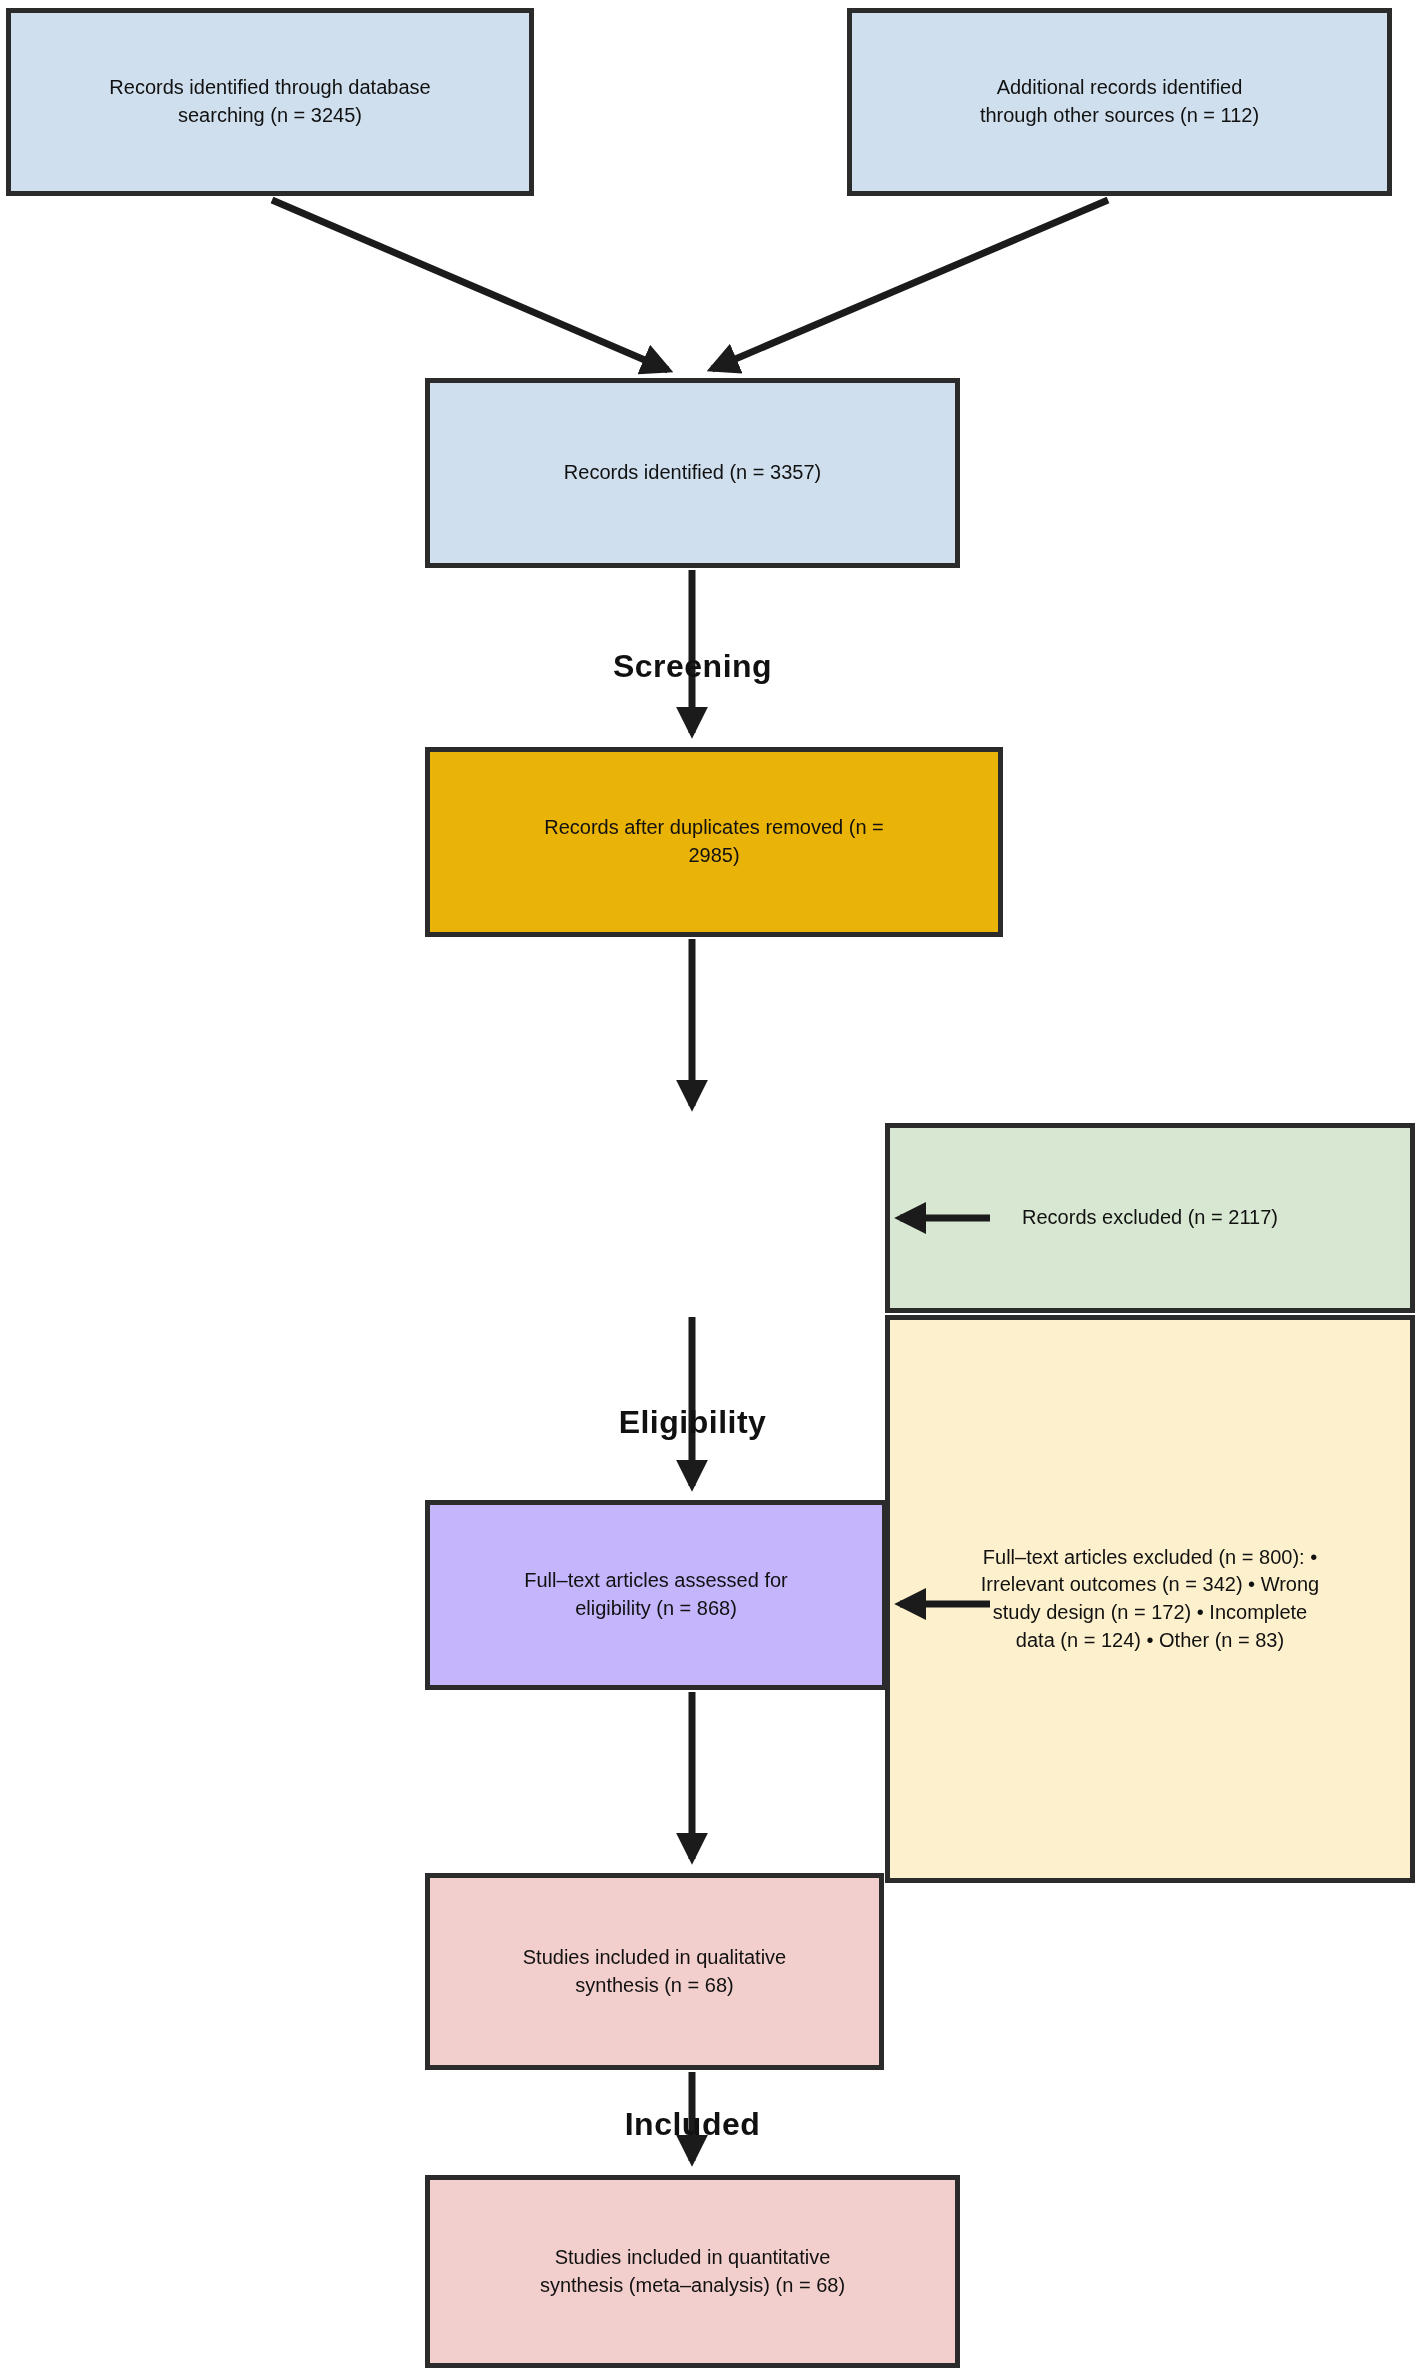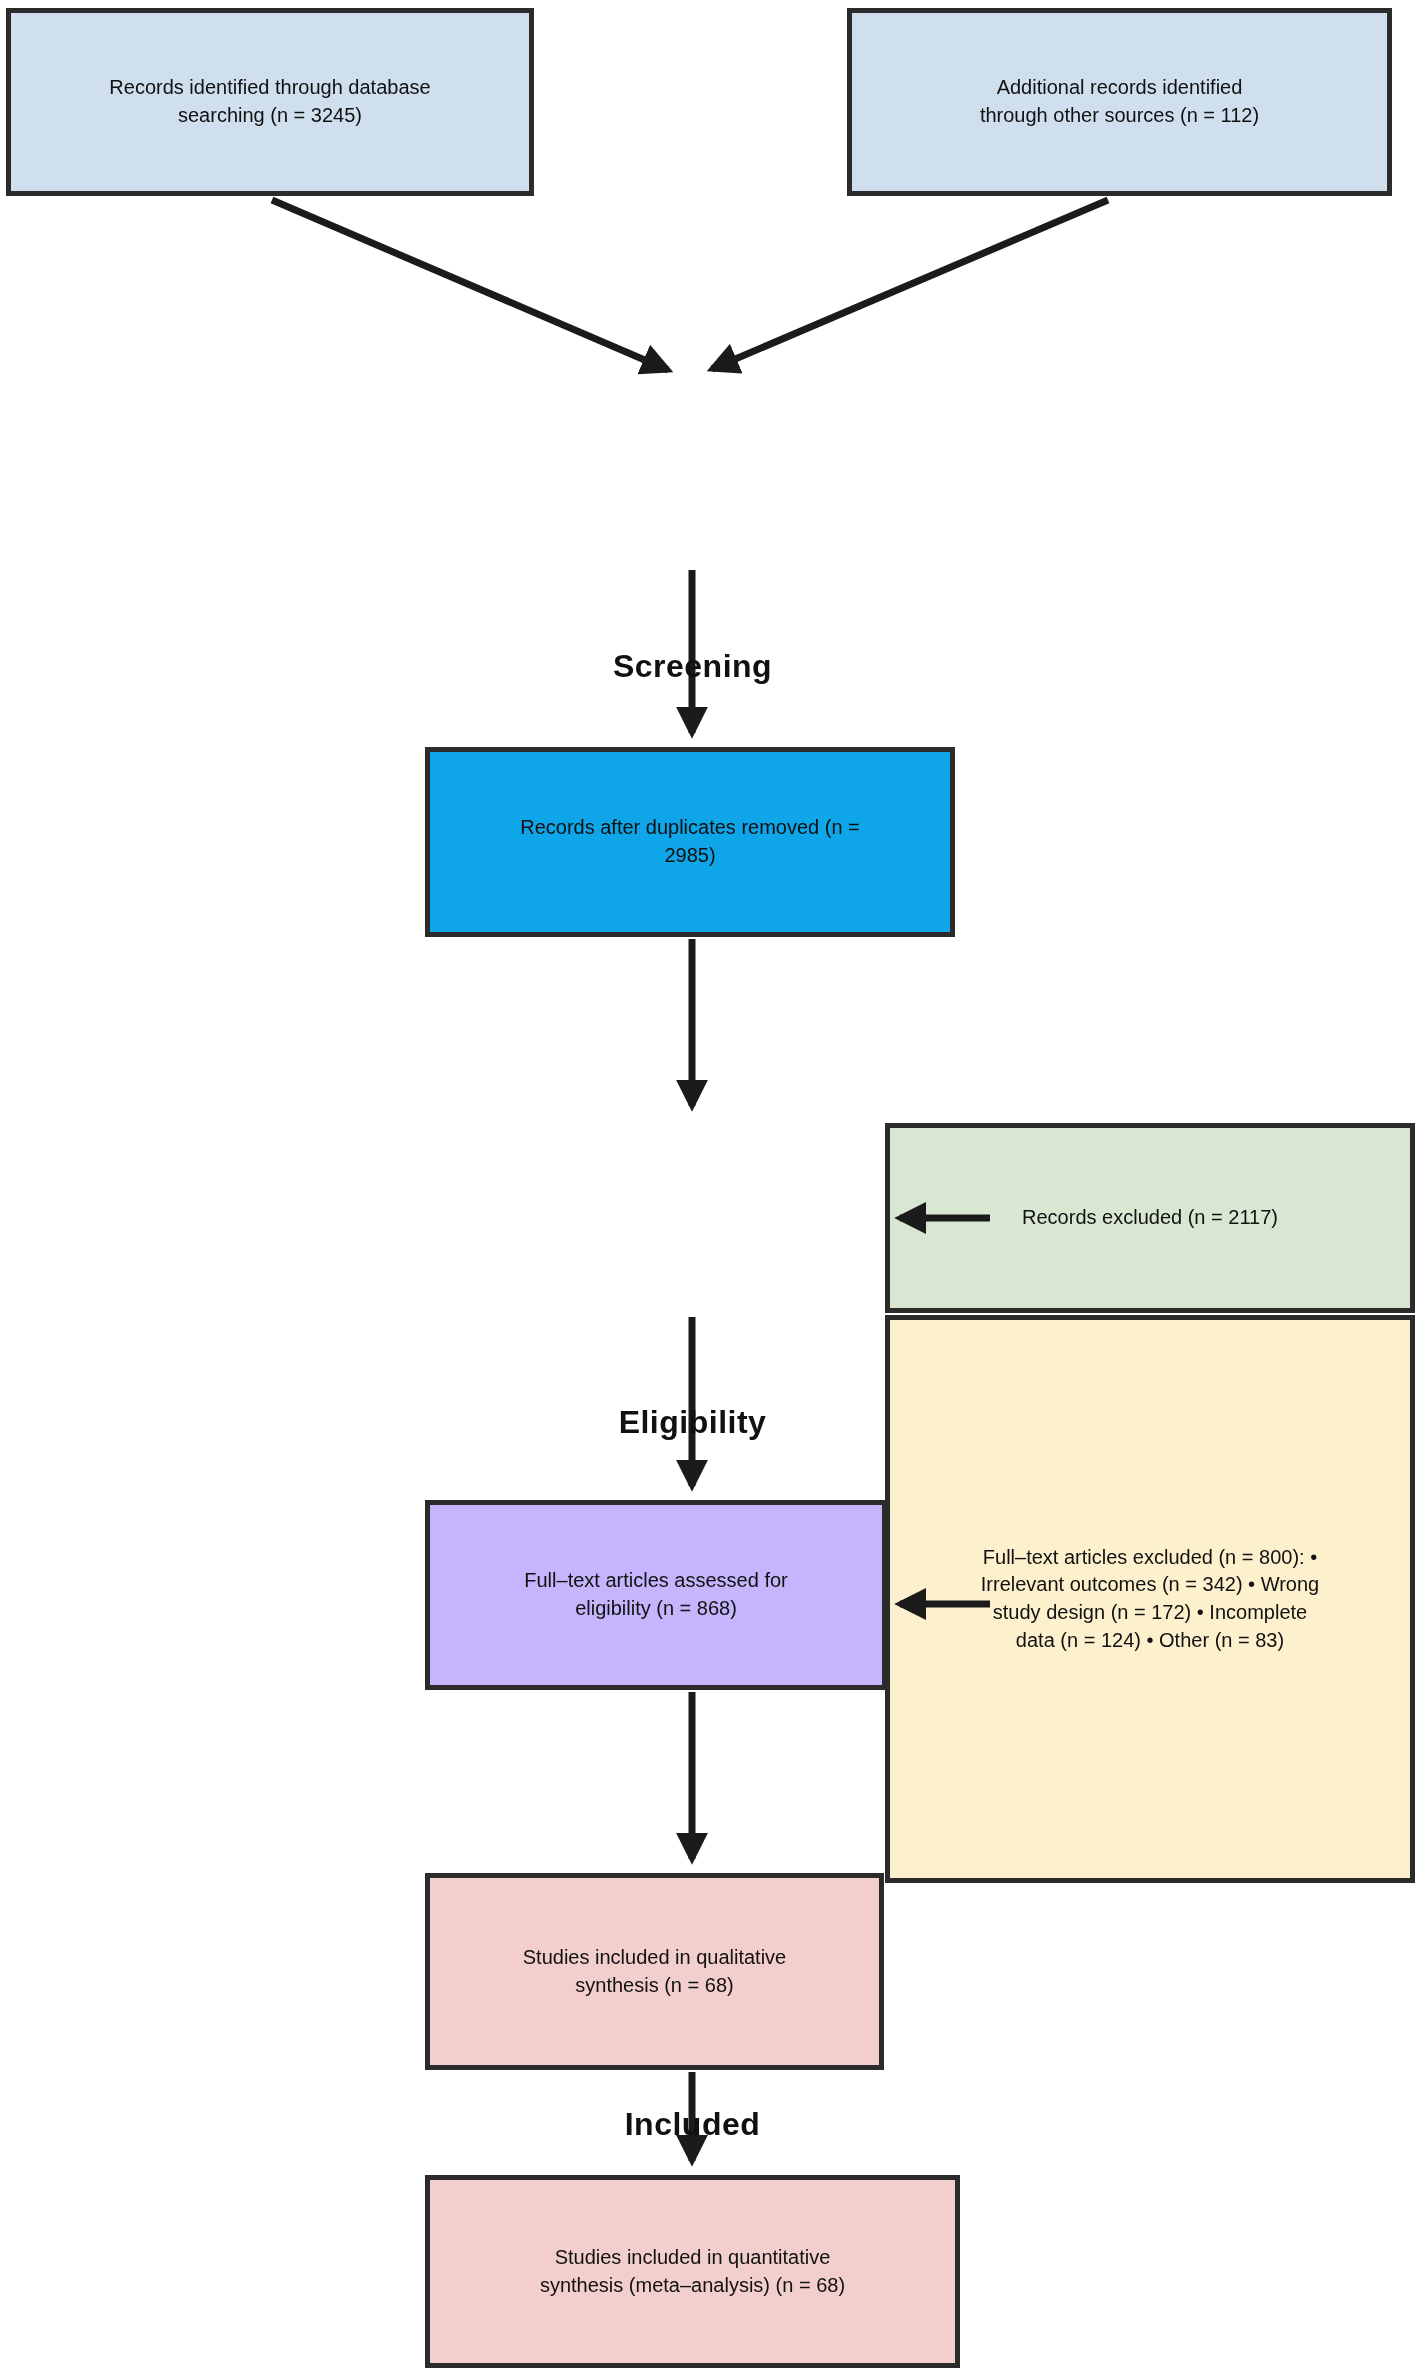--- a/index.html
+++ b/index.html
@@ -39,22 +39,25 @@
 <div id="canvas">
 
   <div class="box" style="left: 6px; top: 8px; width: 528px; height: 188px; background-color: rgb(207, 223, 238);">
     <span class="txt" style="max-width:360px;">Records identified through database searching (n = 3245)</span>
   </div>
 
   <div class="box" style="left: 847px; top: 8px; width: 545px; height: 188px; background-color: rgb(207, 223, 238);">
     <span class="txt" style="max-width:310px;">Additional records identified through other sources (n = 112)</span>
   </div>
 
+  <div class="box" style="left: 425px; top: 378px; width: 535px; height: 190px; background-color: rgb(207, 223, 238);">
+    <span class="txt" style="max-width:420px;">Records identified (n = 3357)</span>
+  </div>
 
-  <div class="box" style="left: 425px; top: 747px; width: 530px; height: 190px; background-color: #0ea5e9;">
+  <div class="box" style="left: 425px; top: 747px; width: 578px; height: 190px; background-color: #eab308;">
     <span class="txt" style="max-width:355px;">Records after duplicates removed (n = 2985)</span>
   </div>
 
 
   <div class="box" style="left: 885px; top: 1123px; width: 530px; height: 190px; background-color: rgb(216, 231, 209);">
     <span class="txt" style="max-width:420px;">Records excluded (n = 2117)</span>
   </div>
 
   <div class="box" style="left: 425px; top: 1873px; width: 459px; height: 197px; background-color: rgb(242, 207, 205);">
     <span class="txt" style="max-width:315px;">Studies included in qualitative synthesis (n = 68)</span>

